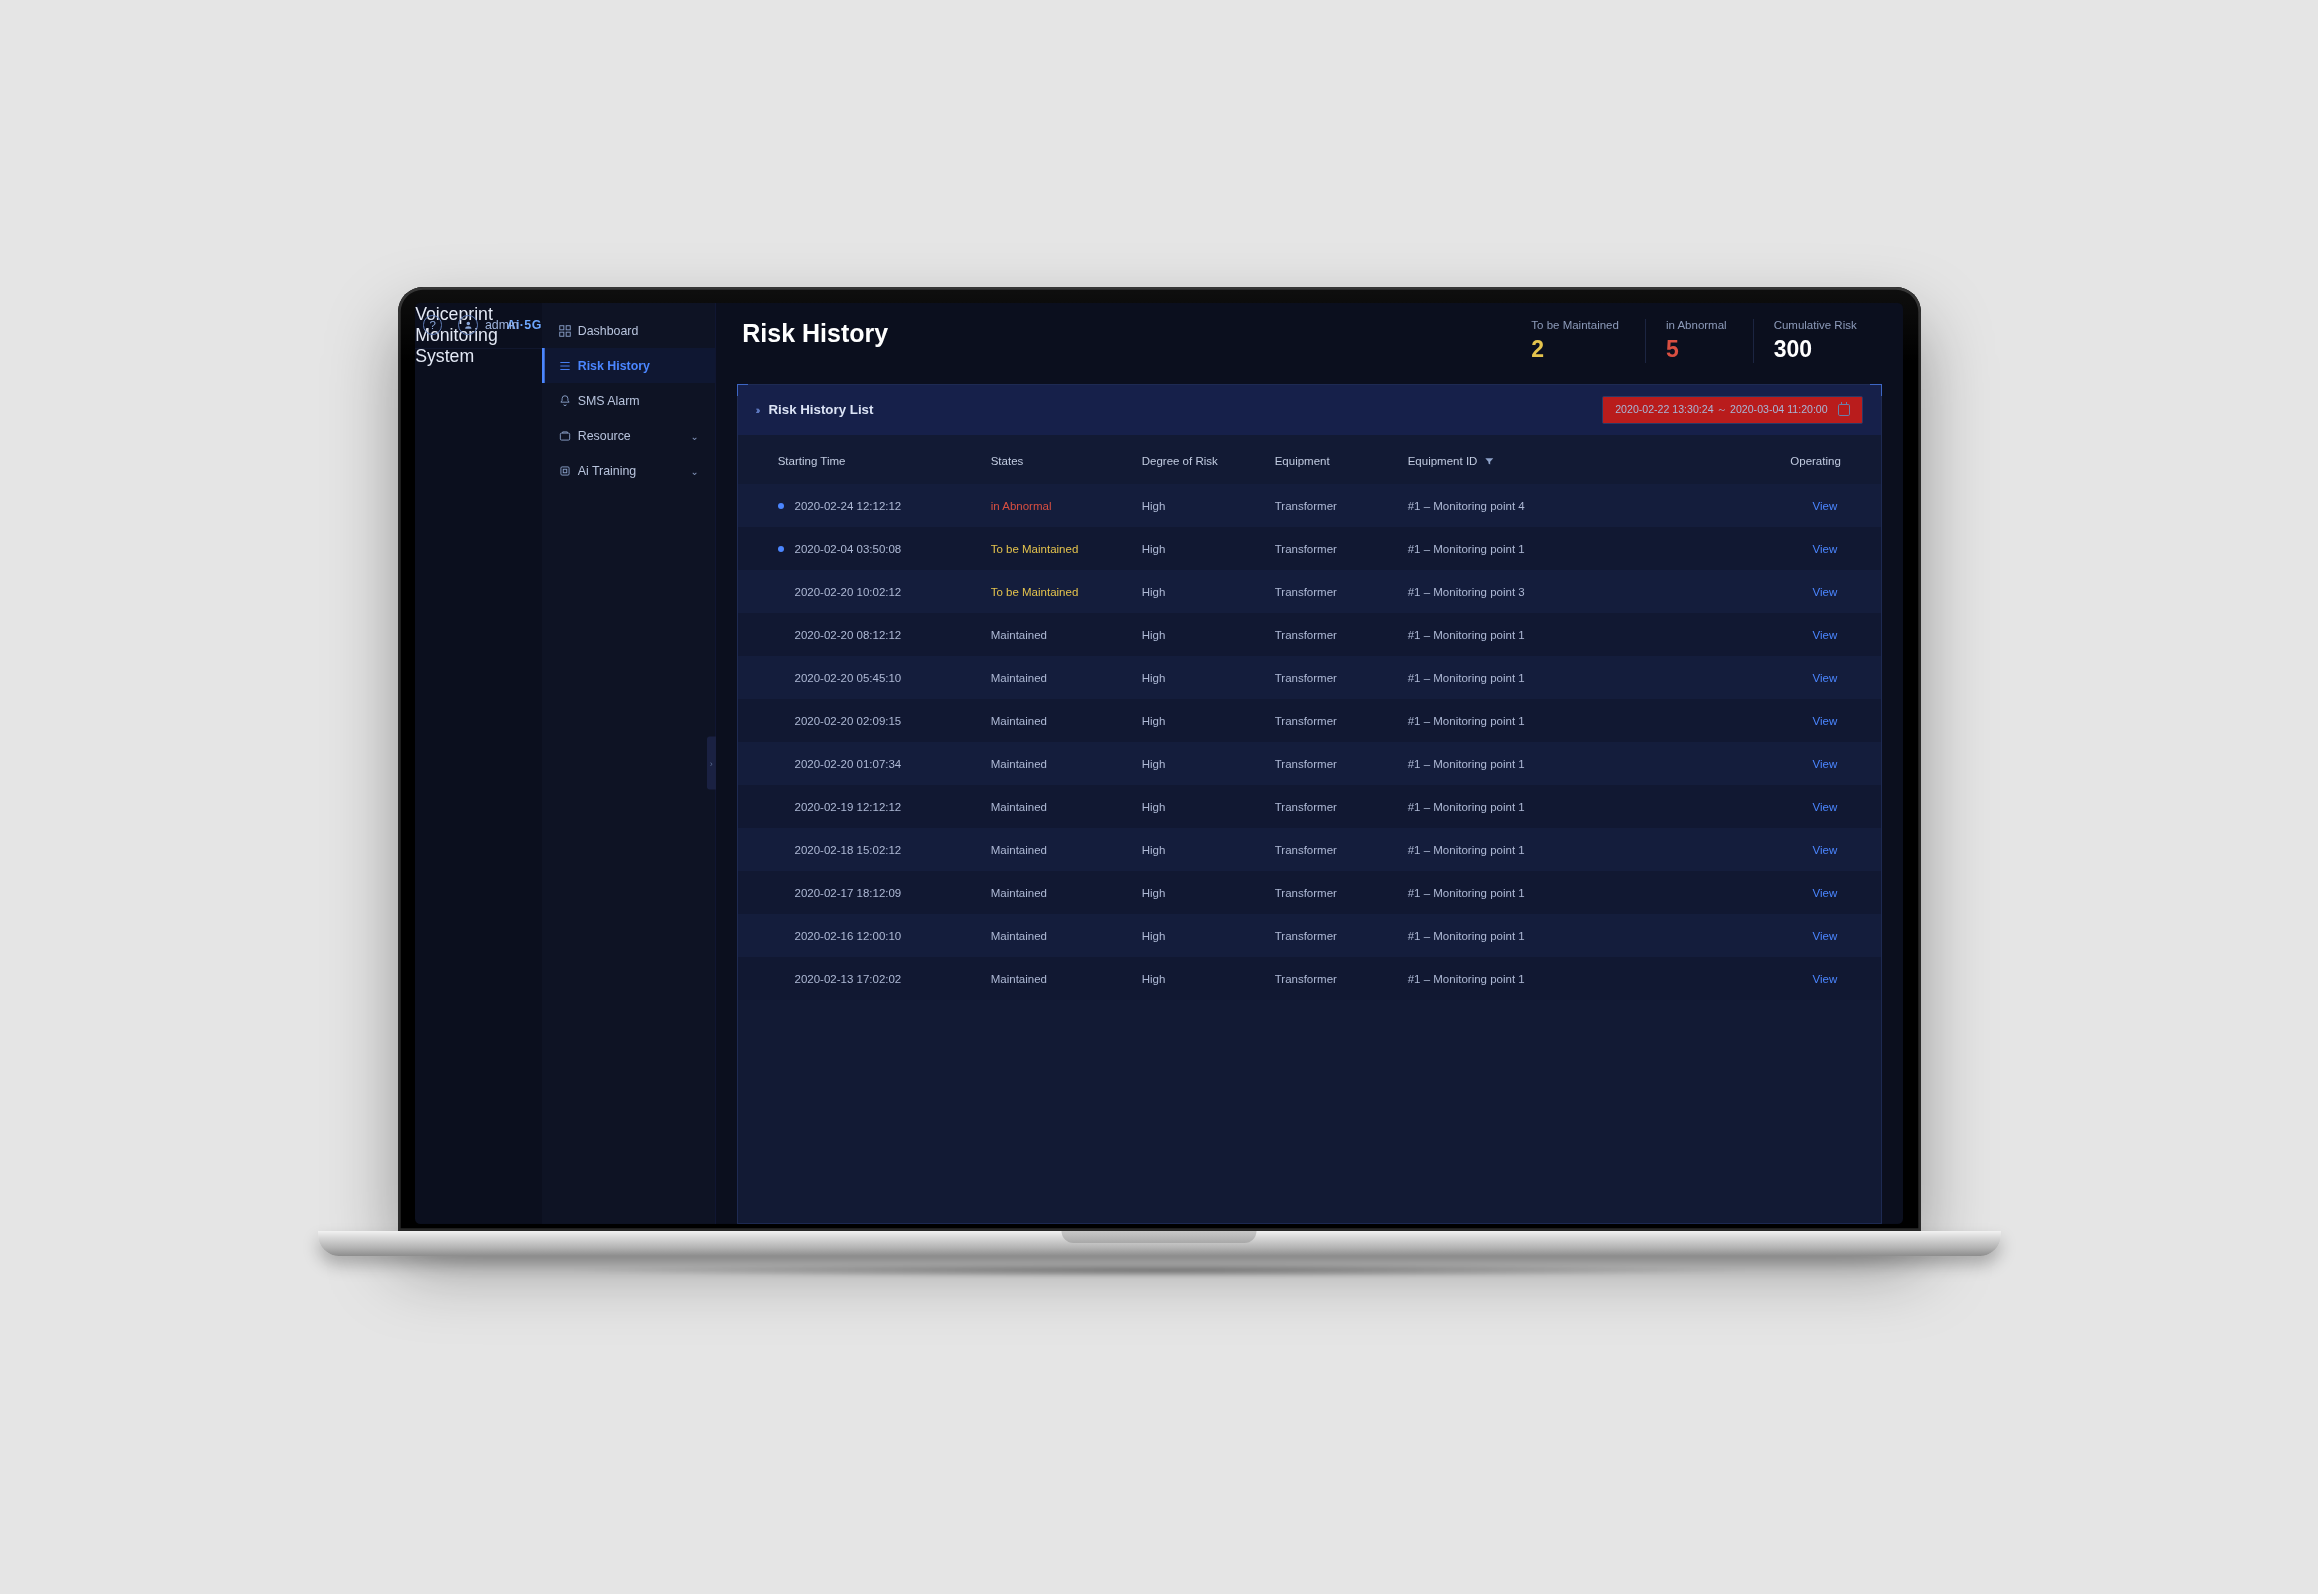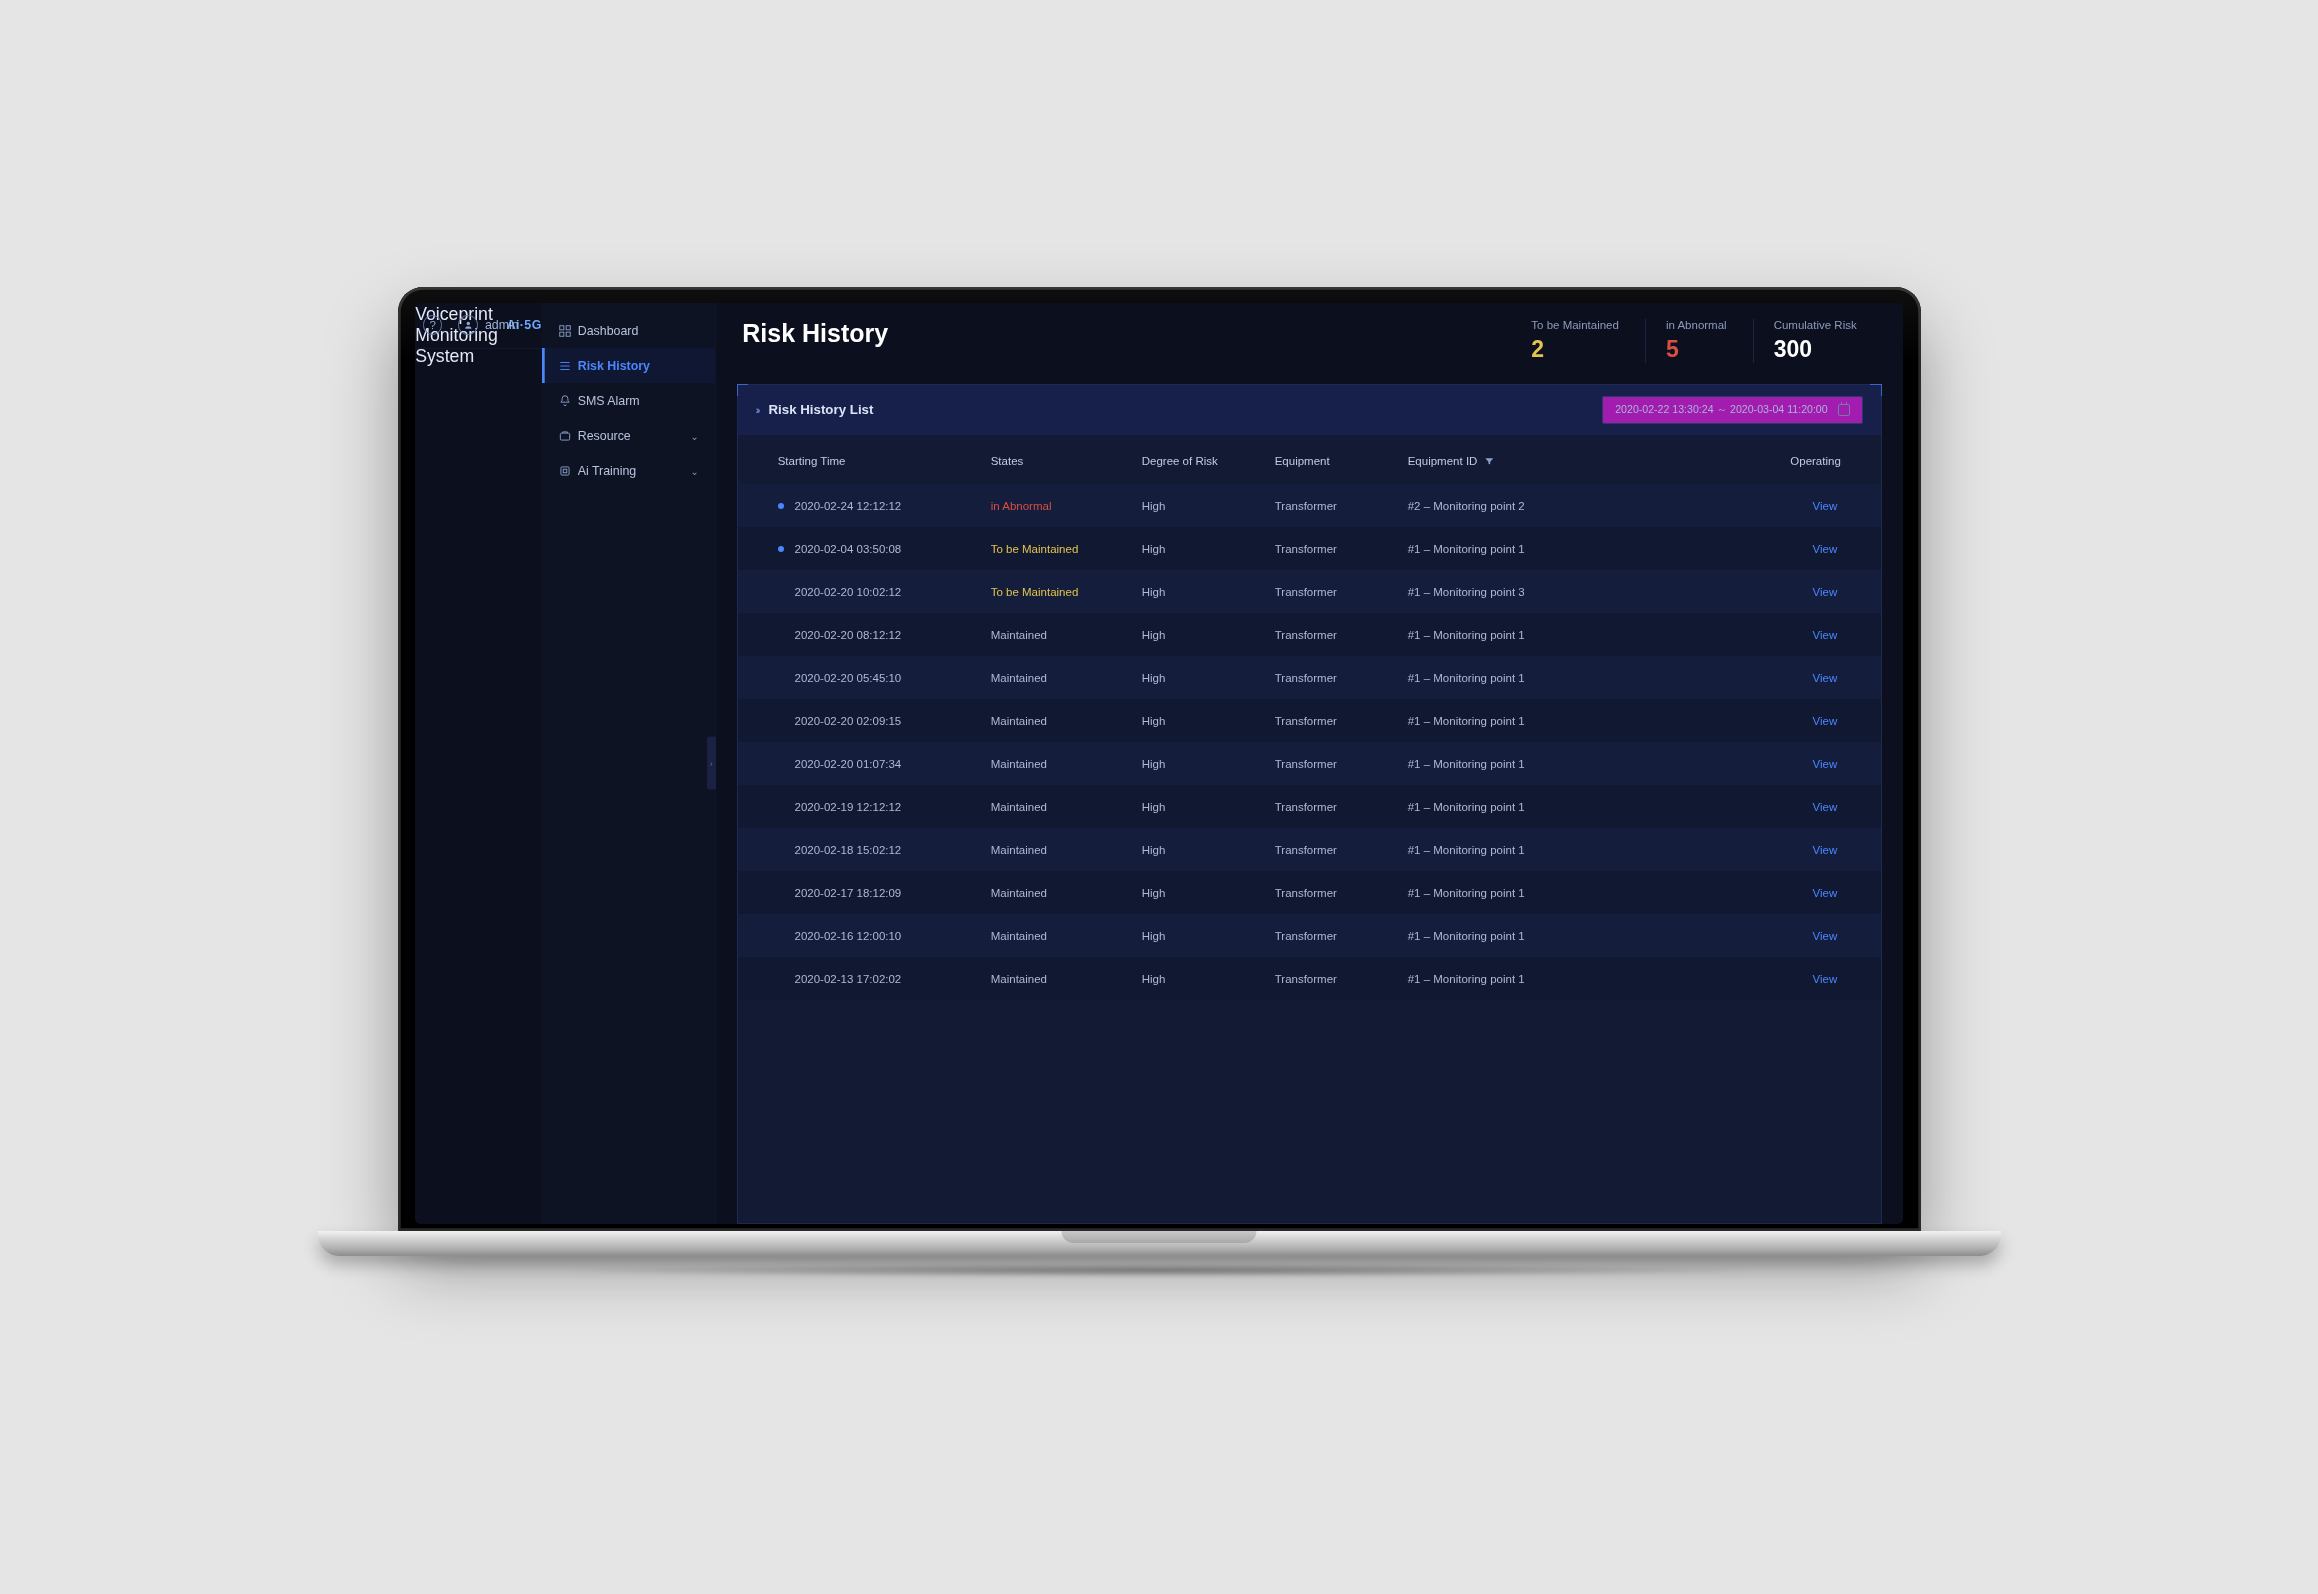--- a/index.html
+++ b/index.html
@@ -215,21 +215,21 @@
 
   .panel-head {
     display:flex; align-items:center;
     padding: 10.6px 17.7px;
     background:#16204a;
   }
   .panel-head .chevrons { color:#5e79c0; font-size:10.6px; letter-spacing:-2.7px; margin-right:10.6px; font-weight:bold;}
   .panel-head .title { color:#dbe3f5; font-size:13.3px; font-weight:600; }
   .panel-head .range {
     margin-left:auto;
-    background:#a21caf;
+    background:#b91c1c;
     border:0.9px solid #2a3966;
     padding: 6.2px 12.4px;
     border-radius:1.8px;
     color:#a8b6d6;
     font-size:10.6px;
     display:flex; align-items:center; gap:10.6px;
   }
   .panel-head .range .cal { width:11.5px; height:11.5px; border:1.3px solid #6b7fa8; position:relative; border-radius:1.8px;}
   .panel-head .range .cal::before { content:""; position:absolute; top:-3.5px; left:1.8px; right:1.8px; height:2.7px; border-left:1.3px solid #6b7fa8; border-right:1.3px solid #6b7fa8;}
 
@@ -416,21 +416,21 @@
                 </div>
                 <div id="rows">
                     <div class="row">
                       <div class="time">
                         <span class="dot"></span>
                         <span>2020-02-24 12:12:12</span>
                       </div>
                       <div class="state-abnormal">in Abnormal</div>
                       <div>High</div>
                       <div>Transformer</div>
-                      <div>#2 – Monitoring point 2</div>
+                      <div>#1 – Monitoring point 4</div>
                       <div class="op"><a>View</a></div>
                     </div>
                     <div class="row">
                       <div class="time">
                         <span class="dot"></span>
                         <span>2020-02-04 03:50:08</span>
                       </div>
                       <div class="state-maintain">To be Maintained</div>
                       <div>High</div>
                       <div>Transformer</div>

